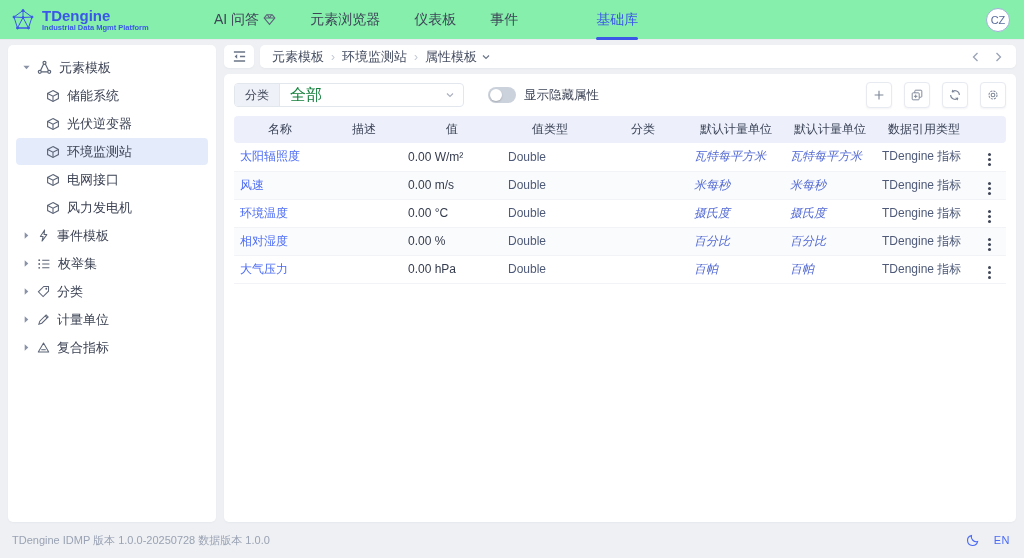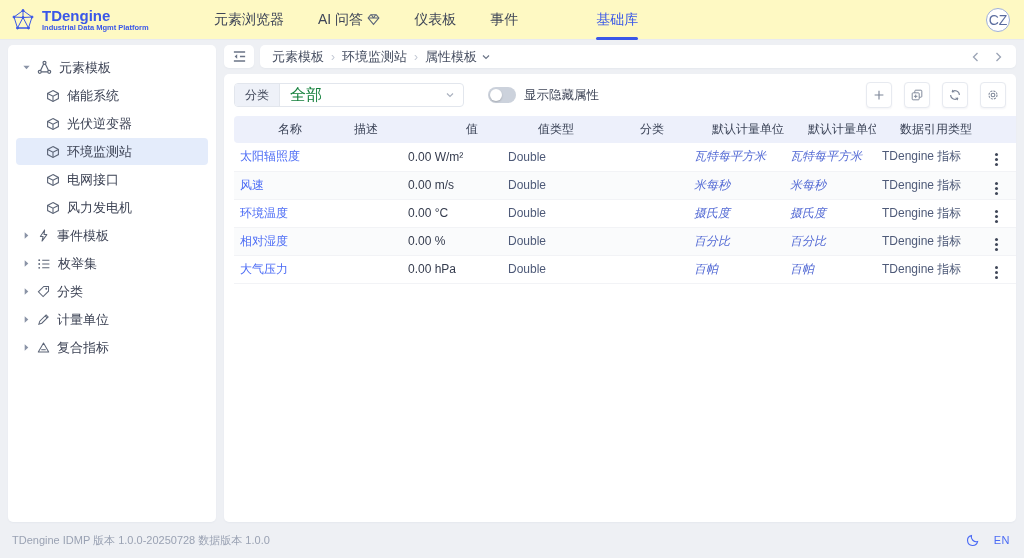--- a/index.html
+++ b/index.html
@@ -6,30 +6,30 @@
     --primary:#3a57e8; --link:#4b6bf5; --unit_text:#5269d4; --slate_text:#4e5a78;
     --text_dark:#353c4e; --text_gray:#6b7487; --border:#ebedf2; --table_header_bg:#edf0fb;
     --selected_bg:#e4ecfb; --page_bg:#eef0f4; --footer_text:#9aa2b3;
   }
   *{margin:0;padding:0;box-sizing:border-box;}
   html,body{width:1024px;height:558px;overflow:hidden;}
   body{font-family:"Liberation Sans","DejaVu Sans",sans-serif;background:var(--page_bg);color:var(--text_dark);}
   .icon svg{display:block;}
 
   
-  .header{height:40px;background:#fef9c3;display:flex;align-items:center;border-bottom:1px solid #e8eaef;padding:0 14px 0 10px;}
+  .header{height:40px;background:#86efac;display:flex;align-items:center;border-bottom:1px solid #e8eaef;padding:0 14px 0 10px;}
   .brand{display:flex;align-items:center;gap:6px;width:204px;flex:0 0 auto;}
   .brand-text .brand-name{font-size:15px;font-weight:bold;color:var(--primary);line-height:15px;}
   .brand-text .brand-sub{font-size:7.5px;font-weight:bold;color:var(--primary);line-height:9px;}
   .main-nav{display:flex;align-items:center;gap:34px;flex:1;}
   .nav-item{font-size:14px;color:#3e4557;cursor:pointer;height:40px;display:flex;align-items:center;gap:4px;position:relative;}
   .nav-item.active{color:var(--primary);margin-left:44px;}
   .nav-item.active:after{content:"";position:absolute;left:0;right:0;bottom:0;height:3px;background:var(--primary);border-radius:2px;}
   .nav-item .icon{color:#5a6478;}
-  .avatar{width:24px;height:24px;border-radius:50%;border:1px solid #9fb0d8;color:#5a6c9e;font-size:14px;display:flex;align-items:center;justify-content:center;background:#fff;cursor:pointer;}
+  .avatar{width:24px;height:24px;border-radius:50%;border:1px solid #9fb0d8;color:#5a6c9e;font-size:11px;display:flex;align-items:center;justify-content:center;background:#fff;cursor:pointer;}
 
   
   .content{display:flex;height:488px;padding:5px 8px 6px 8px;gap:8px;}
   .card{background:#fff;border-radius:5px;box-shadow:0 1px 2px rgba(30,40,90,.04);}
 
   
   .sidebar{width:208px;flex:0 0 auto;padding:8px 4px;overflow:hidden;}
   .tree-item{height:27px;display:flex;align-items:center;font-size:13px;color:#3c4254;cursor:pointer;border-radius:4px;margin:1px 4px;padding-left:6px;}
   .tree-item.level1{padding-left:30px;}
   .tree-item.selected{background:var(--selected_bg);}
@@ -58,21 +58,21 @@
   .select-caret{display:flex;align-items:center;padding-right:8px;color:#aab1bf;}
   .toggle{width:28px;height:16px;border-radius:9px;background:#ccd2dc;margin:0 8px 0 24px;position:relative;cursor:pointer;flex:0 0 auto;}
   .toggle .knob{position:absolute;top:2px;left:2px;width:12px;height:12px;border-radius:50%;background:#fff;box-shadow:0 1px 2px rgba(0,0,0,.2);}
   .toggle-label{font-size:12.5px;color:#3e4557;}
   .filter-spacer{flex:1;}
   .tool-btns{display:flex;gap:12px;}
   .tool-btn{width:26px;height:26px;border:1px solid #e7eaf0;border-radius:4px;background:#fff;display:flex;align-items:center;justify-content:center;color:#7d8698;cursor:pointer;box-shadow:0 1px 2px rgba(30,40,90,.05);}
 
   
   table{border-collapse:collapse;table-layout:fixed;width:100%;font-size:12px;}
-  thead th{background:var(--table_header_bg);color:#3a4256;font-weight:500;text-align:right;height:27px;padding:0 24px;white-space:nowrap;overflow:hidden;}
+  thead th{background:var(--table_header_bg);color:#3a4256;font-weight:500;text-align:center;height:27px;padding:0 6px;white-space:nowrap;overflow:hidden;}
   thead th:first-child{border-radius:4px 0 0 4px;}
   thead th:last-child{border-radius:0 4px 4px 0;}
   tbody td{height:28px;padding:0 6px;border-bottom:1px solid #f2f3f6;white-space:nowrap;overflow:hidden;}
   tbody tr:nth-child(even){background:#fafbfc;}
   td.c-name{color:var(--link);cursor:pointer;}
   td.c-value{color:var(--text_dark);}
   td.c-type,td.c-ref{color:var(--slate_text);}
   td.c-unit{color:var(--unit_text);font-style:italic;}
   td.c-action{text-align:center;}
   .dots{display:inline-flex;flex-direction:column;gap:2px;cursor:pointer;padding:2px 6px;}
@@ -102,30 +102,30 @@
           <circle cx="13" cy="10.5" r="1" fill="#3a57e8"></circle>
       </svg>
     </span>
     <span class="brand-text">
       <span class="brand-name" style="display:block">TDengine</span>
       <span class="brand-sub" style="display:block">Industrial Data Mgmt Platform</span>
     </span>
   </div>
   <nav class="main-nav">
       <div class="nav-item">
-        <span>元素浏览器</span>
-      </div>
-      <div class="nav-item">
         <span>AI 问答</span>
         <span class="icon">
           <svg width="13" height="13" viewBox="0 0 14 14" fill="none" stroke="currentColor" stroke-width="1.1">
             <path d="M4 2h6l2.8 3.3L7 12.3 1.2 5.3z"></path>
             <path d="M1.2 5.3h11.6M4.8 2 7 5.3 9.2 2"></path>
           </svg>
         </span>
+      </div>
+      <div class="nav-item">
+        <span>元素浏览器</span>
       </div>
       <div class="nav-item">
         <span>仪表板</span>
       </div>
       <div class="nav-item">
         <span>事件</span>
       </div>
       <div class="nav-item active">
         <span>基础库</span>
       </div>

